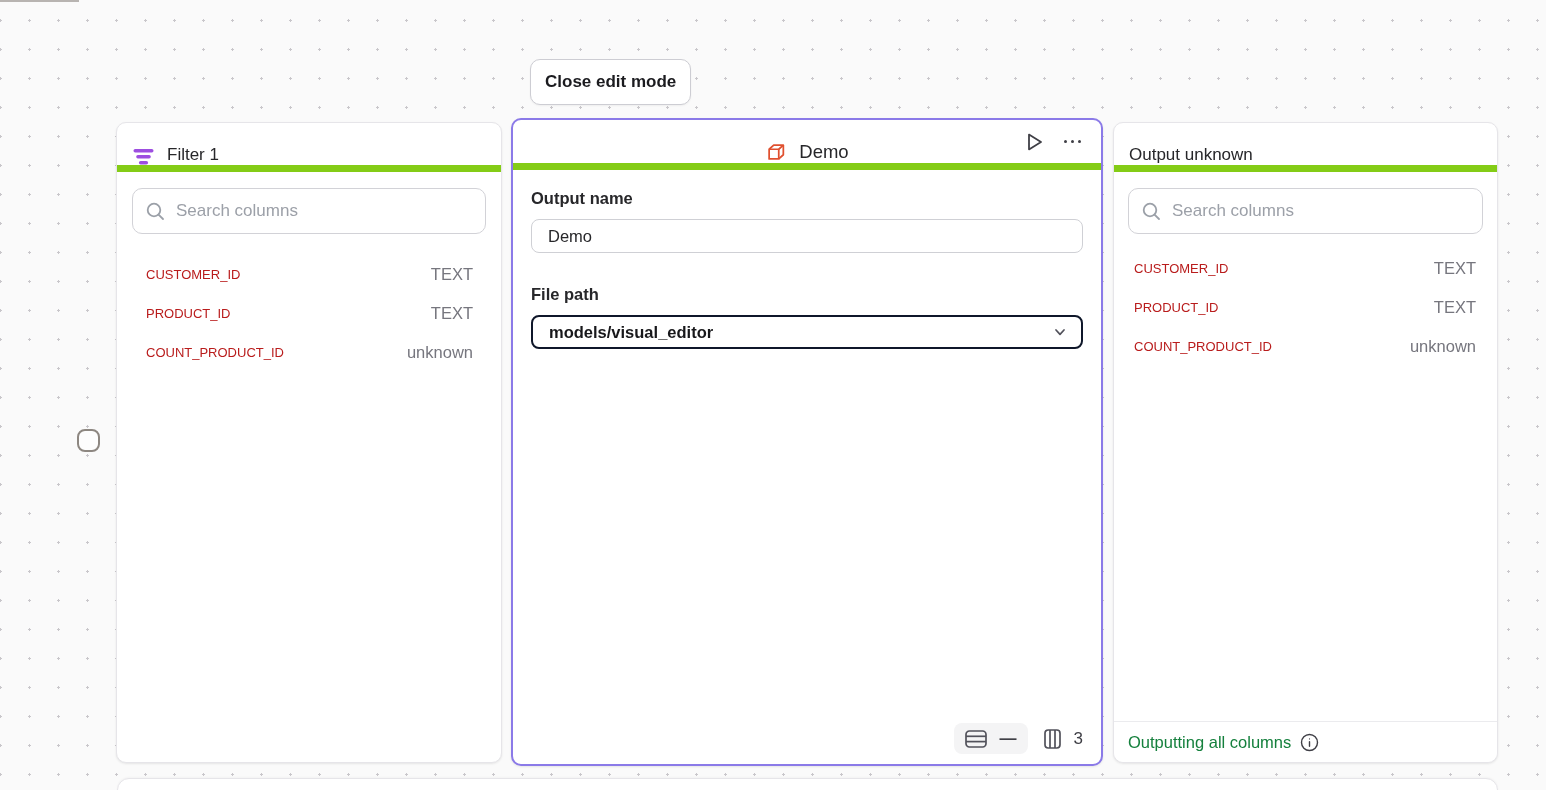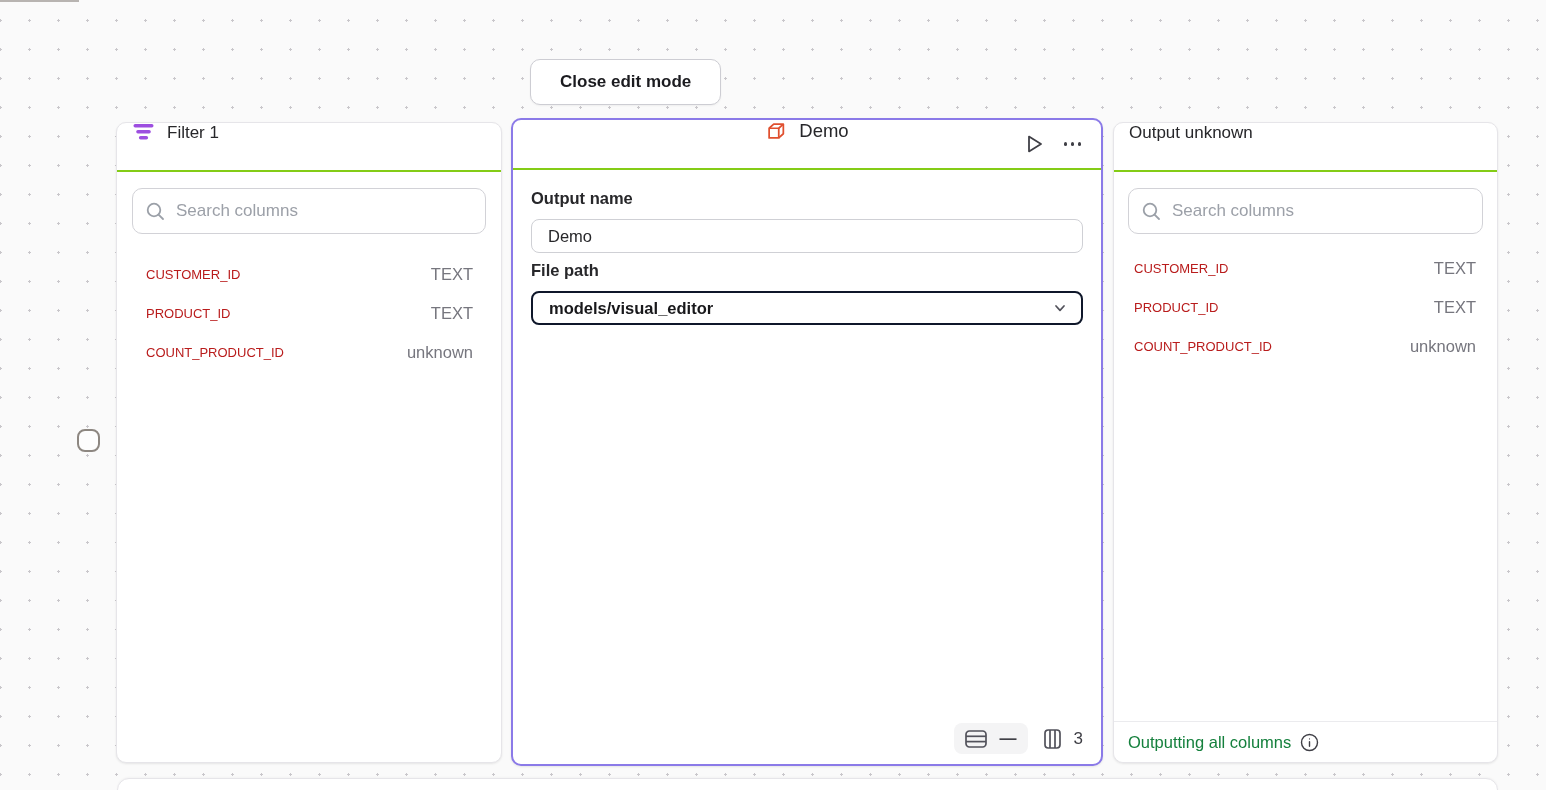--- a/index.html
+++ b/index.html
@@ -21,38 +21,38 @@
     background: #b8b4b1;
   }
   .connector-node {
     position: absolute; left: 77px; top: 429px; width: 23px; height: 23px;
     border: 2px solid #8d8781; border-radius: 8px; background: #fdfdfd;
   }
 
   
   .close-btn {
     position: absolute; left: 530px; top: 59px; height: 46px;
-    padding: 0 29px;
+    padding: 0 14px;
     background: #fff; border: 1px solid #cdcdd3; border-radius: 10px;
     font-family: "Liberation Sans", sans-serif;
     font-size: 17px; font-weight: 700; color: #1b1b1f;
     box-shadow: 0 1px 2px rgba(0,0,0,.05);
     cursor: pointer;
   }
 
   
   .panel {
     position: absolute; background: #fff;
     border: 1px solid #e6e5e9; border-radius: 10px;
     box-shadow: 0 1px 3px rgba(0,0,0,.05), 0 1px 2px rgba(0,0,0,.04);
   }
   .panel-header {
-    height: 49px; display: flex; align-items: flex-start;
+    height: 49px; display: flex; align-items: flex-end;
     padding: 0 16px; gap: 13px;
-    border-bottom: 2px solid #84cc16;
+    border-bottom: 7px solid #84cc16;
   }
   .panel-title { font-size: 17px; font-weight: 500; color: #27272a; }
 
   .searchbox {
     margin: 16px 15px 0 15px; height: 46px;
     border: 1px solid #d2d2d7; border-radius: 10px;
     display: flex; align-items: center; gap: 10px; padding: 0 12px;
     background: #fff;
   }
   .searchbox input {
@@ -88,21 +88,21 @@
   .icon-btn {
     background: none; border: none; padding: 0; cursor: pointer;
     display: flex; align-items: center;
   }
   .ellipsis { display: flex; gap: 3.5px; align-items: center; }
   .ellipsis i { width: 3.4px; height: 3.4px; border-radius: 50%; background: #3f3f46; }
 
   .model-body { padding: 19px 18px; }
   .field-label { font-size: 16.5px; font-weight: 600; color: #27272a; }
   .field-label + .text-input, .field-label + .select { margin-top: 11px; }
-  .field-label.second { margin-top: 8px; }
+  .field-label.second { margin-top: 32px; }
   .text-input {
     width: 100%; height: 34px;
     border: 1px solid #cfd0d5; border-radius: 8px;
     padding: 0 16px;
     font-family: "Liberation Sans", sans-serif;
     font-size: 16.5px; color: #27272a; outline: none; background: #fff;
   }
   .select {
     width: 100%; height: 34px;
     border: 2px solid #0f172a; border-radius: 8px;

